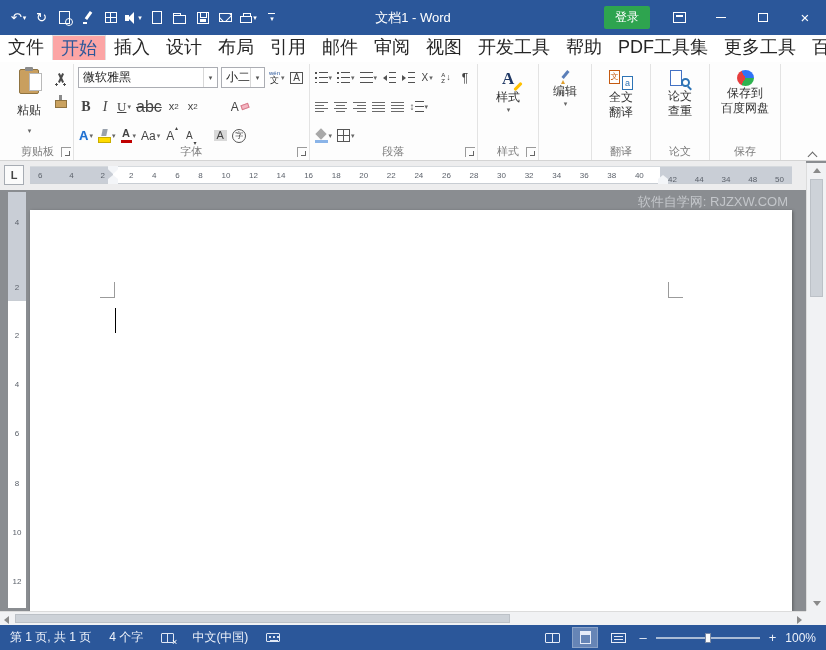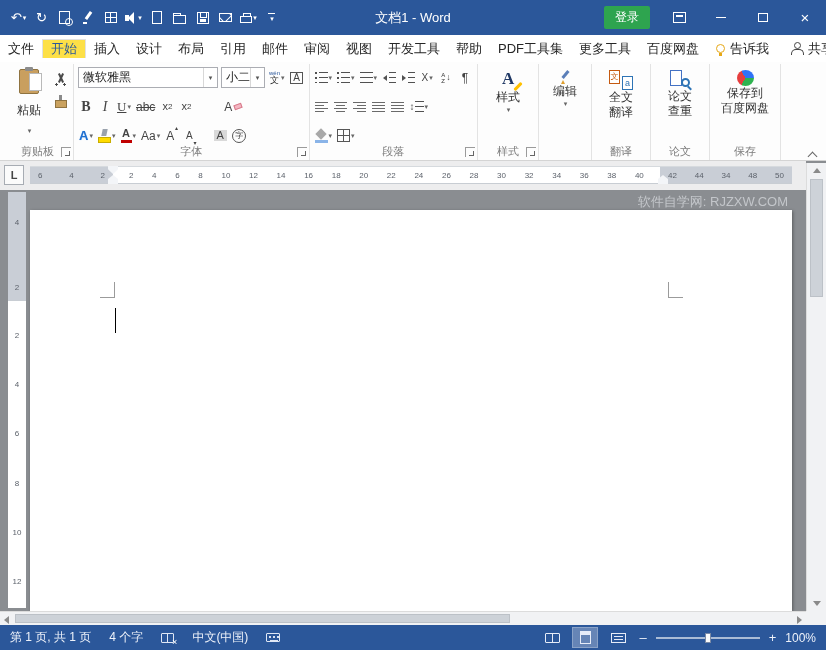--- a/index.html
+++ b/index.html
@@ -40,23 +40,23 @@
   .svico::before{content:"";position:absolute;top:0;left:2px;width:5px;height:4px;border:1px solid #fff;border-top:none}
   .svico::after{content:"";position:absolute;bottom:1px;left:2px;width:6px;height:3px;background:#fff}
   .emico{position:relative;width:13px;height:9px;border:1px solid #fff;overflow:hidden}
   .emico::after{content:"";position:absolute;left:-1px;top:-4px;width:9px;height:9px;border:1px solid #fff;transform:rotate(45deg)}
   .prico{position:relative;width:12px;height:7px;border:1px solid #fff;margin-top:4px}
   .prico::before{content:"";position:absolute;top:-4px;left:2px;width:6px;height:3px;border:1px solid #fff;border-bottom:none}
   .qmore{display:flex;flex-direction:column;align-items:center;line-height:1}
   .qmore .bar{width:7px;height:1px;background:#fff;margin-bottom:1px}
 
   
-  .tabrow{position:absolute;top:35px;left:0;right:0;height:27px;background:#fff;display:flex;align-items:center;font-size:13px;color:#262626}
+  .tabrow{position:absolute;top:35px;left:0;right:0;height:27px;background:#fff;display:flex;align-items:flex-start;font-size:18px;color:#262626}
   .tab{padding:0 8px;display:flex;align-items:center;white-space:nowrap}
-  .tab.active{color:#2b579a;border:1px solid #e1e1e1;border-bottom:none;background:#fde047}
+  .tab.active{color:#2b579a;border:1px solid #e1e1e1;border-bottom:none;background:#fca5a5}
   .tellme{display:flex;align-items:center;gap:5px;padding:0 9px;white-space:nowrap}
   .bulb{position:relative;width:9px;height:9px;border:1px solid #e6a817;border-radius:50%}
   .bulb::after{content:"";position:absolute;left:2px;bottom:-4px;width:3px;height:3px;background:#e6a817}
   .share{margin-left:auto;display:flex;align-items:center;gap:5px;padding:0 12px;white-space:nowrap}
   .person{position:relative;width:13px;height:13px}
   .person::before{content:"";position:absolute;top:0;left:4px;width:5px;height:5px;border:1px solid #444;border-radius:50%}
   .person::after{content:"";position:absolute;bottom:0;left:1px;width:11px;height:5px;border:1px solid #444;border-bottom:none;border-radius:5px 5px 0 0}
 
   
   .ribbon{position:absolute;top:62px;left:0;right:0;height:99px;background:#fdfdfd;border-bottom:1px solid #d4d4d4;display:flex;padding:2px 0 0 2px}
@@ -84,21 +84,21 @@
   .fmtico{position:relative;width:11px;height:13px}
   .fmtico::before{content:"";position:absolute;top:0;left:4px;width:3px;height:5px;background:#8a8a8a}
   .fmtico::after{content:"";position:absolute;bottom:0;left:0;width:10px;height:6px;background:#caa25f;border:1px solid #8f7340}
 
   
   .combo{border:1px solid #abadb3;background:#fff;height:21px;display:flex;align-items:center;padding-left:4px;font-size:12px;color:#222}
   .combo .cbtn{margin-left:auto;border-left:1px solid #d8d8d8;width:14px;height:100%;display:flex;align-items:center;justify-content:center;font-size:7px;color:#555}
   .serifB{font-family:"Liberation Serif","DejaVu Serif",serif;font-weight:bold;font-size:14px}
   .serifI{font-family:"Liberation Serif","DejaVu Serif",serif;font-style:italic;font-size:14px}
   .uline{text-decoration:underline;font-family:"Liberation Serif","DejaVu Serif",serif;font-size:13px}
-  .strike{text-decoration:line-through;font-size:12px}
+  .strike{text-decoration:line-through;font-size:16px}
   .subsup{font-size:11px}
   .subsup sub,.subsup sup{font-size:8px}
   .erz{display:inline-block;width:8px;height:5px;background:#f4b6c2;border:1px solid #d77a8a;margin-left:2px;transform:rotate(-20deg)}
   .effA{color:#1f6fd0;font-weight:bold;font-size:13px;text-shadow:0 0 1px #9cc3ef}
   .hlico{position:relative;width:13px;height:14px}
   .hlico::before{content:"";position:absolute;top:0;left:4px;width:5px;height:7px;background:#9aa2ad;transform:skewX(-12deg)}
   .hlico::after{content:"";position:absolute;bottom:0;left:0;right:0;height:4px;background:#ffdb00;border:1px solid #c9ad00}
   .vstack{display:inline-flex;flex-direction:column;align-items:center;line-height:1}
   .fcbar{width:11px;height:3px;background:#c00000;margin-top:1px}
   .tinyup{font-size:6px;color:#444;margin-left:1px;align-self:flex-start}
@@ -145,21 +145,21 @@
   .bdico{width:17px;height:16px;border-radius:50%;background:conic-gradient(from 210deg,#e63e3e 0 120deg,#3072f6 0 240deg,#2fb350 0 360deg)}
   .collapse{position:absolute;right:7px;top:86px;width:14px;height:12px;display:flex;align-items:flex-end;justify-content:center}
   .chev{width:7px;height:7px;border-left:1px solid #666;border-top:1px solid #666;transform:rotate(45deg)}
 
   
   .rulerbar{position:absolute;top:161px;left:0;width:806px;height:29px;background:#ededee}
   .tabsel{position:absolute;left:4px;top:4px;width:20px;height:20px;background:#fbfbfb;border:1px solid #a7acb3;display:flex;align-items:center;justify-content:center;font-size:11px;font-weight:bold;color:#444}
   .hrule{position:absolute;left:30px;top:5px;width:762px;height:18px;display:flex;border-top:1px solid #d6dade;border-bottom:1px solid #c8cdd3}
   .rl{width:83px;background:#c9ced6;display:flex;align-items:center;justify-content:space-between;padding:0 8px}
   .rm{flex:1;background:#fff;display:flex;align-items:center;justify-content:space-between;padding:0 16px}
-  .rr{width:132px;background:#c9ced6;display:flex;align-items:center;justify-content:space-between;padding:8px 8px}
+  .rr{width:132px;background:#c9ced6;display:flex;align-items:flex-start;justify-content:space-between;padding:8px 8px}
   .rnum{font-size:8px;color:#5c626b}
   .ind{position:absolute;background:#f3f5f8;filter:drop-shadow(0 0 0.6px #79808c)}
   .ind-fl{left:108px;top:5px;width:10px;height:8px;clip-path:polygon(0 0,100% 0,100% 40%,50% 100%,0 40%)}
   .ind-hang{left:108px;top:14px;width:10px;height:9px;clip-path:polygon(50% 0,100% 45%,100% 100%,0 100%,0 45%)}
   .ind-right{left:658px;top:14px;width:10px;height:9px;clip-path:polygon(50% 0,100% 45%,100% 100%,0 100%,0 45%)}
 
   
   .docarea{position:absolute;top:190px;left:0;width:806px;height:421px;background:#8a8d91;overflow:hidden}
   .vrule{position:absolute;left:8px;top:2px;width:18px;height:416px}
   .vt{height:108px;background:#c9ced6;display:flex;flex-direction:column;align-items:center;justify-content:space-between;padding:26px 0 8px}

